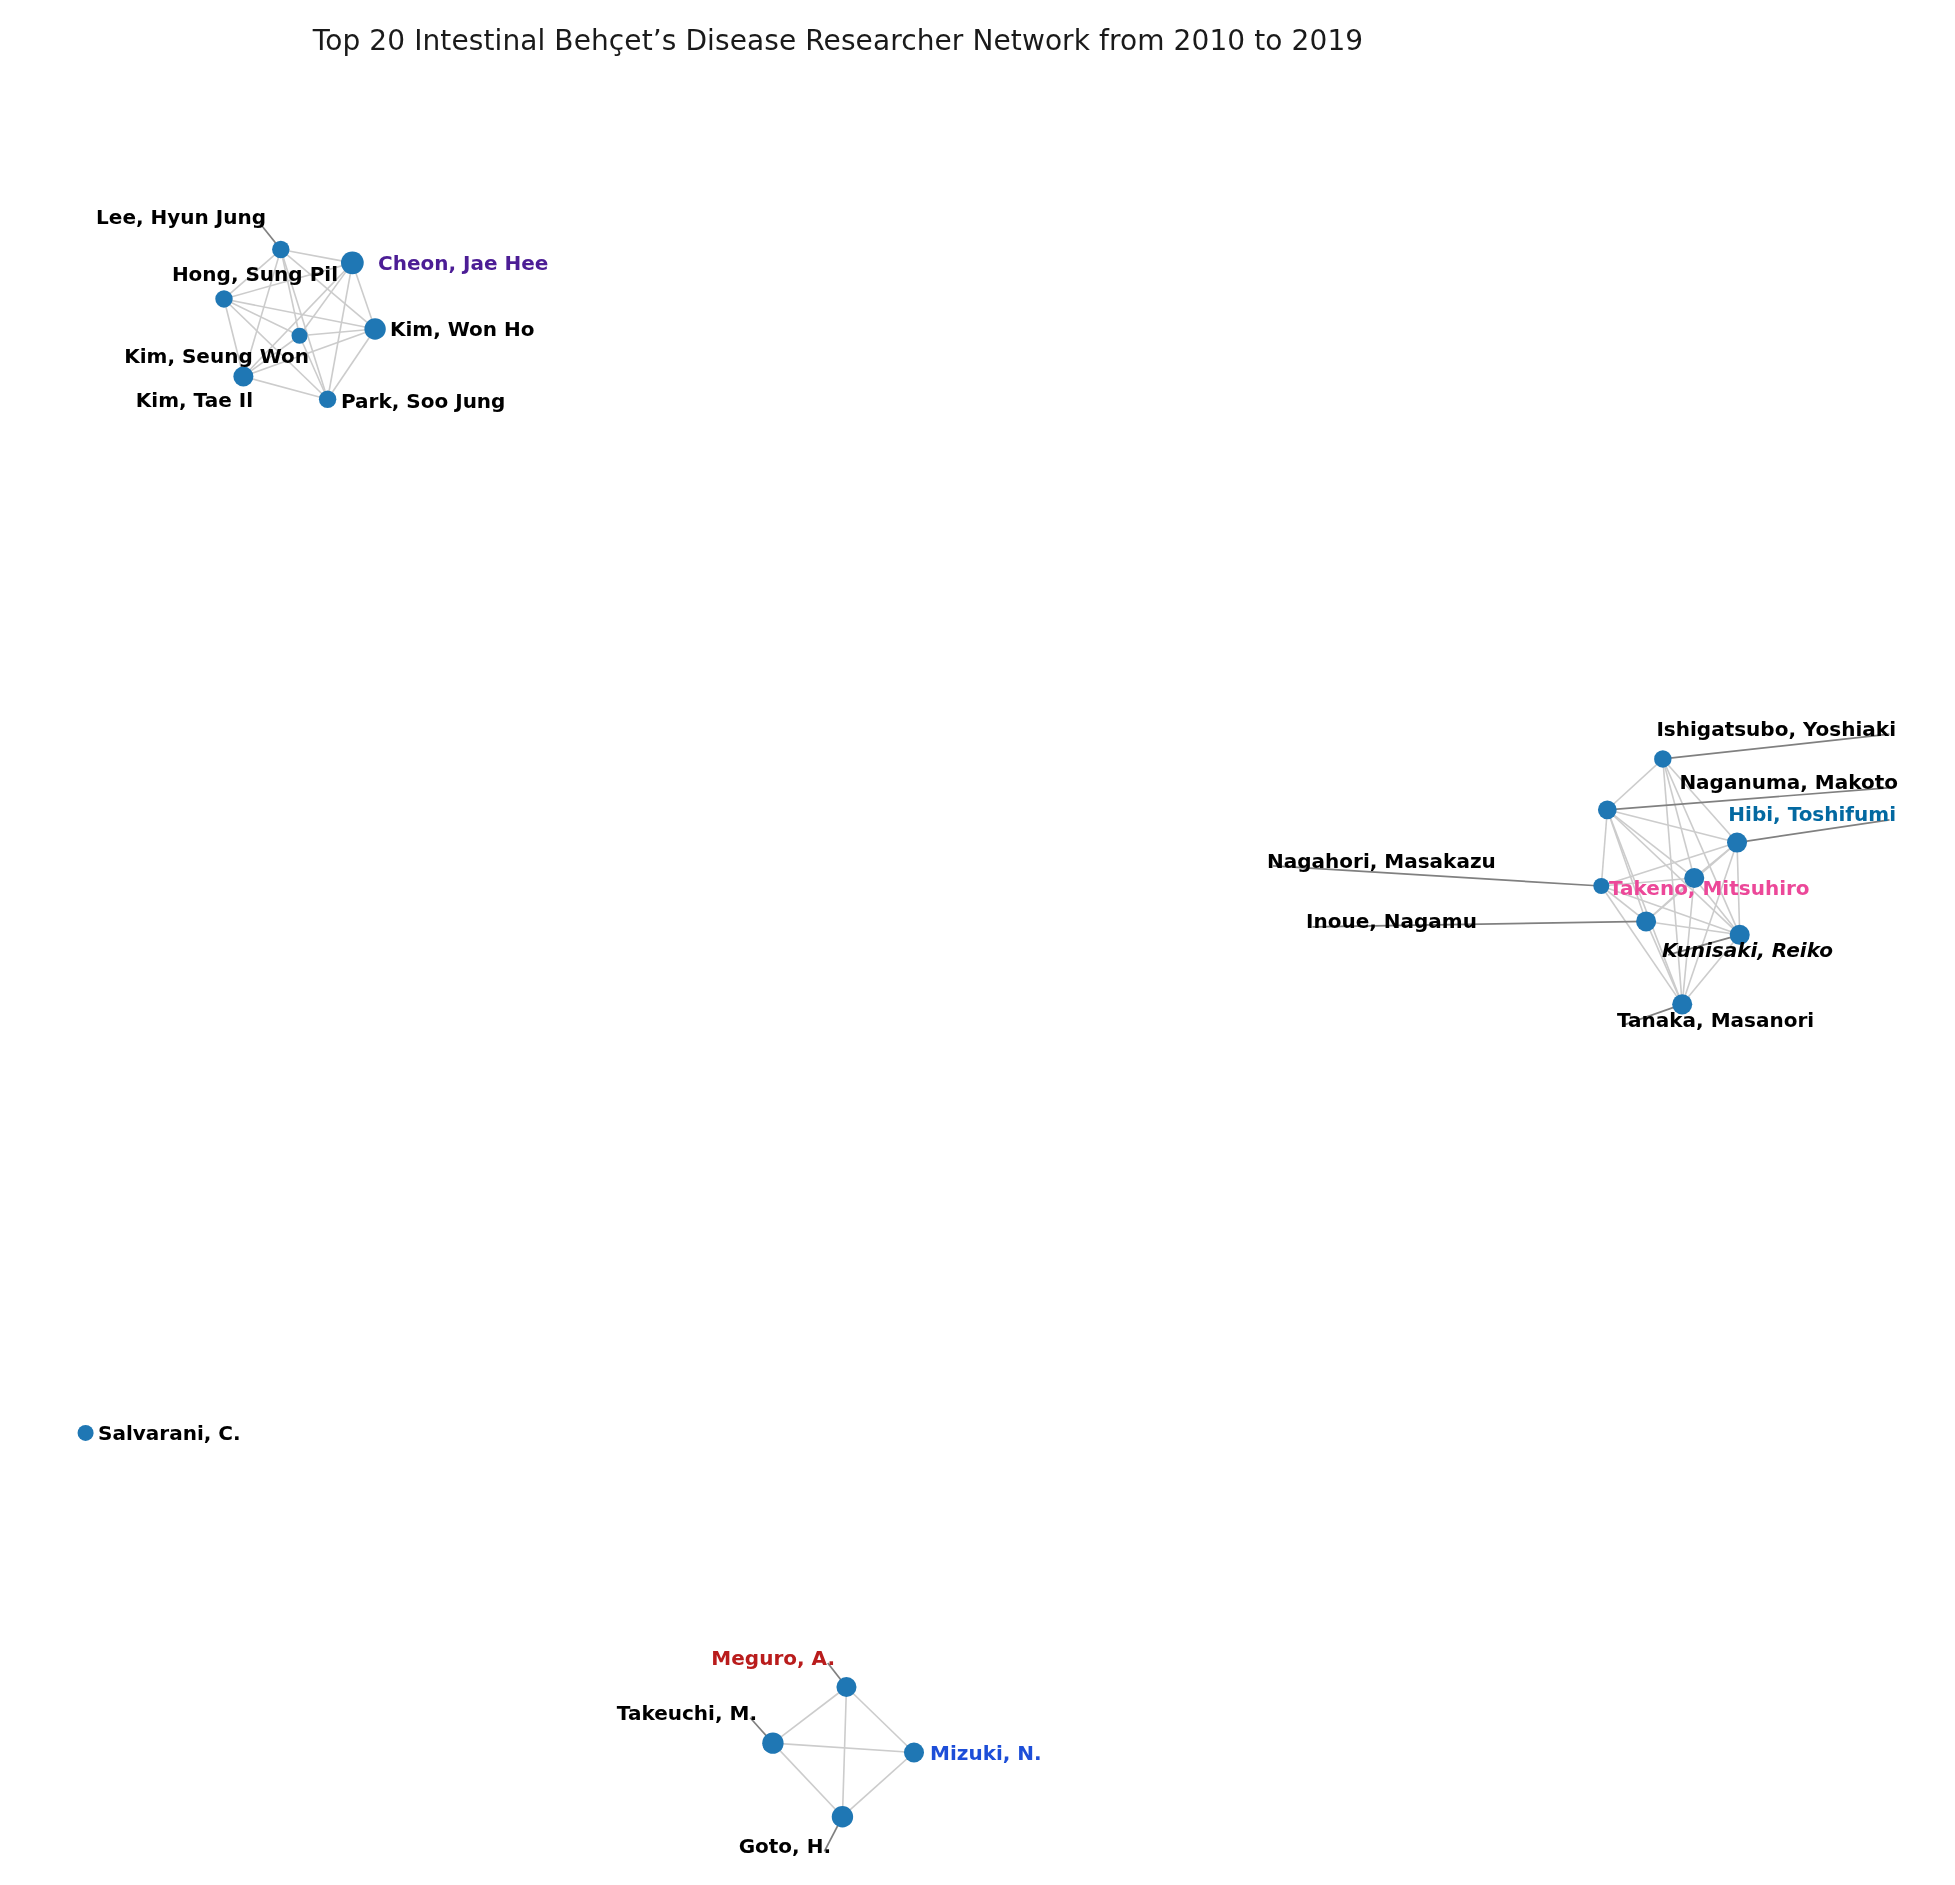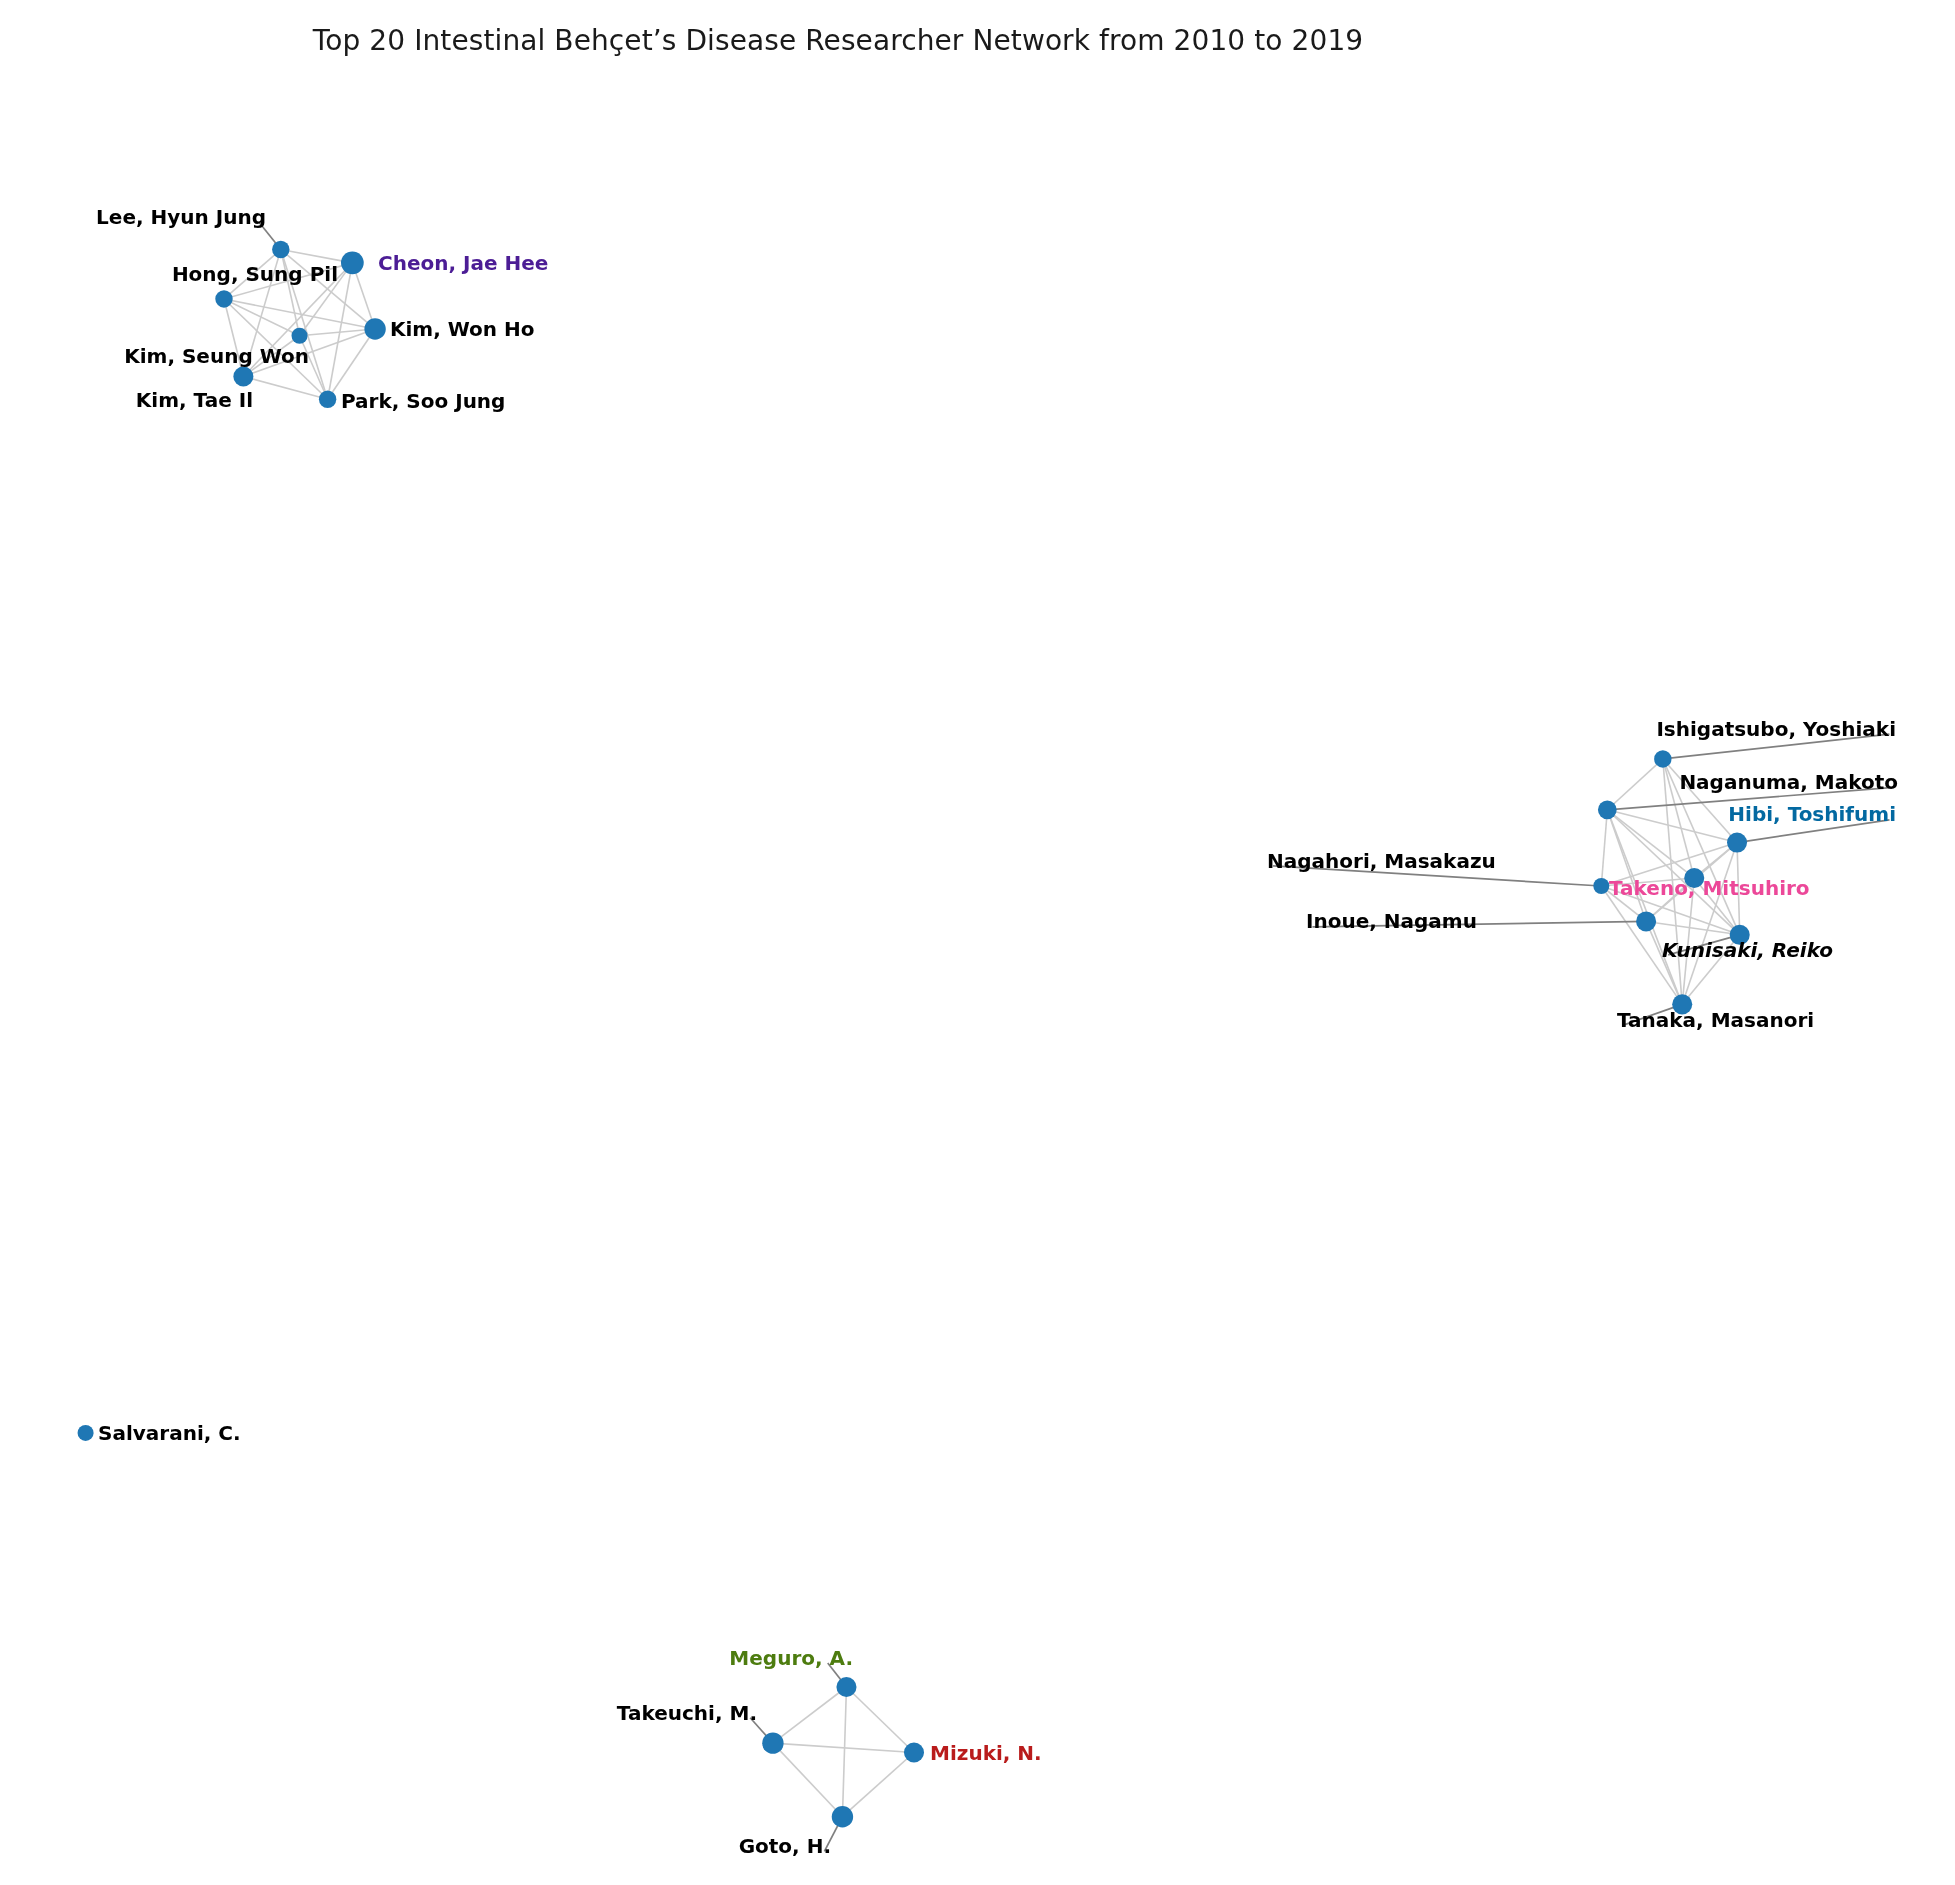--- a/index.html
+++ b/index.html
@@ -163,20 +163,20 @@
       <div class="node-label anchor-left" style="left: 341px; top: 401px; color: rgb(0, 0, 0);">Park, Soo Jung</div>
       <div class="node-label anchor-right" style="left: 1896px; top: 729px; color: rgb(0, 0, 0);">Ishigatsubo, Yoshiaki</div>
       <div class="node-label anchor-right" style="left: 1898px; top: 782px; color: rgb(0, 0, 0);">Naganuma, Makoto</div>
       <div class="node-label anchor-right" style="left: 1896px; top: 814px; color: #0369a1;">Hibi, Toshifumi</div>
       <div class="node-label anchor-left" style="left: 1267px; top: 861px; color: rgb(0, 0, 0);">Nagahori, Masakazu</div>
       <div class="node-label anchor-left" style="left: 1609px; top: 888px; color: #ec4899; text-align: center;">Takeno, Mitsuhiro</div>
       <div class="node-label anchor-left" style="left: 1306px; top: 921px; color: rgb(0, 0, 0);">Inoue, Nagamu</div>
       <div class="node-label anchor-left" style="left: 1662px; top: 950px; color: rgb(0, 0, 0); font-style: italic;">Kunisaki, Reiko</div>
       <div class="node-label anchor-left" style="left: 1617px; top: 1020px; color: rgb(0, 0, 0);">Tanaka, Masanori</div>
       <div class="node-label anchor-left" style="left: 98px; top: 1433px; color: rgb(0, 0, 0);">Salvarani, C.</div>
-      <div class="node-label anchor-right" style="left: 835px; top: 1658px; color: #4d7c0f; margin-left: 18px;">Meguro, A.</div>
+      <div class="node-label anchor-right" style="left: 835px; top: 1658px; color: #b91c1c;">Meguro, A.</div>
       <div class="node-label anchor-right" style="left: 757px; top: 1713px; color: rgb(0, 0, 0);">Takeuchi, M.</div>
-      <div class="node-label anchor-left" style="left: 930px; top: 1753px; color: #b91c1c;">Mizuki, N.</div>
+      <div class="node-label anchor-left" style="left: 930px; top: 1753px; color: #1d4ed8;">Mizuki, N.</div>
       <div class="node-label anchor-right" style="left: 831px; top: 1846px; color: rgb(0, 0, 0);">Goto, H.</div>
     </div>
 
 </div>
 
 
 </body></html>

